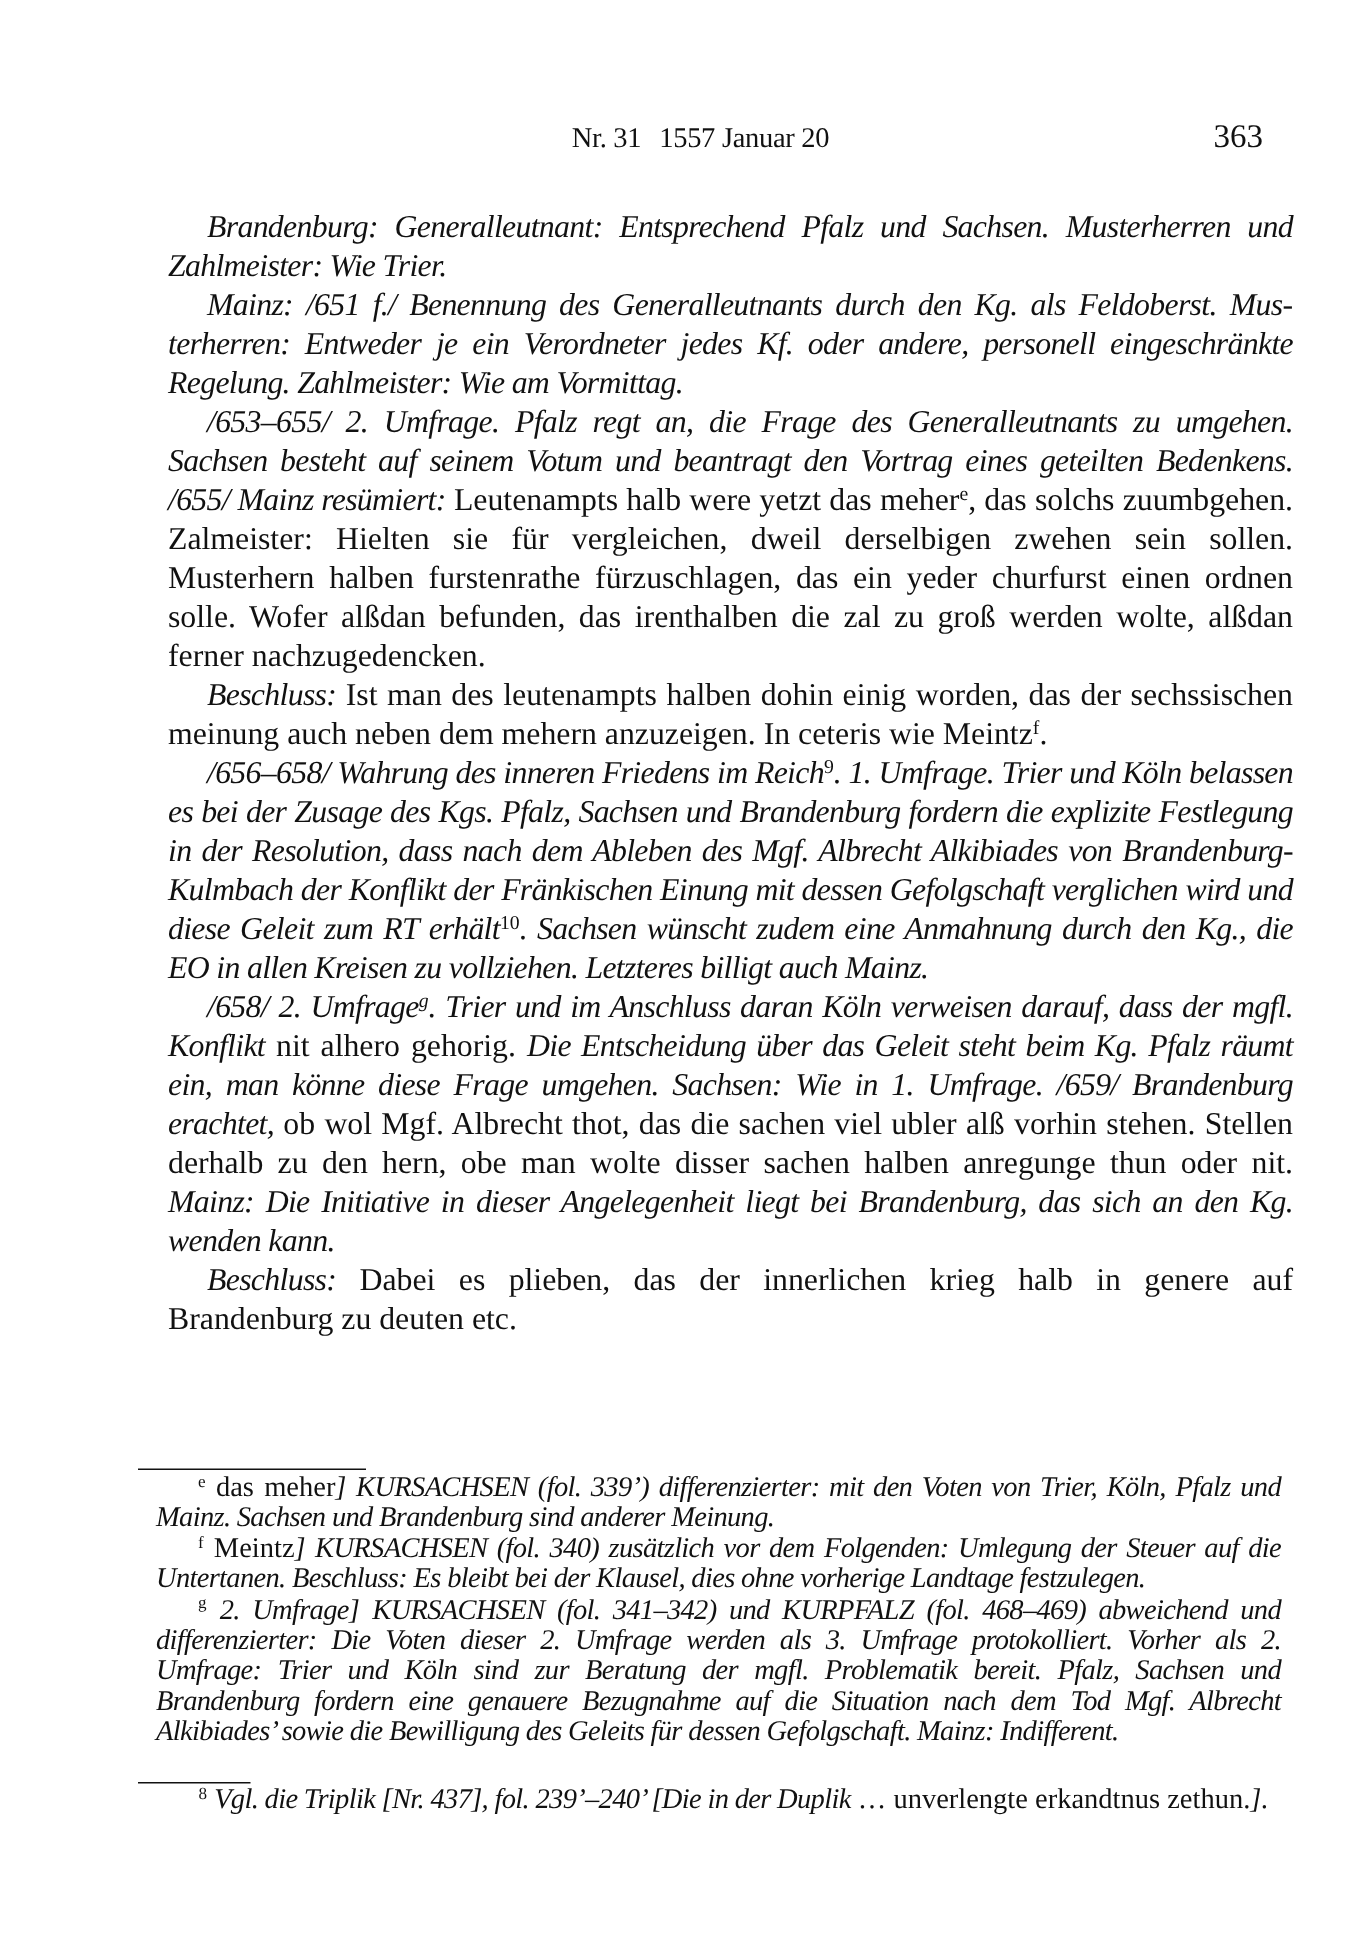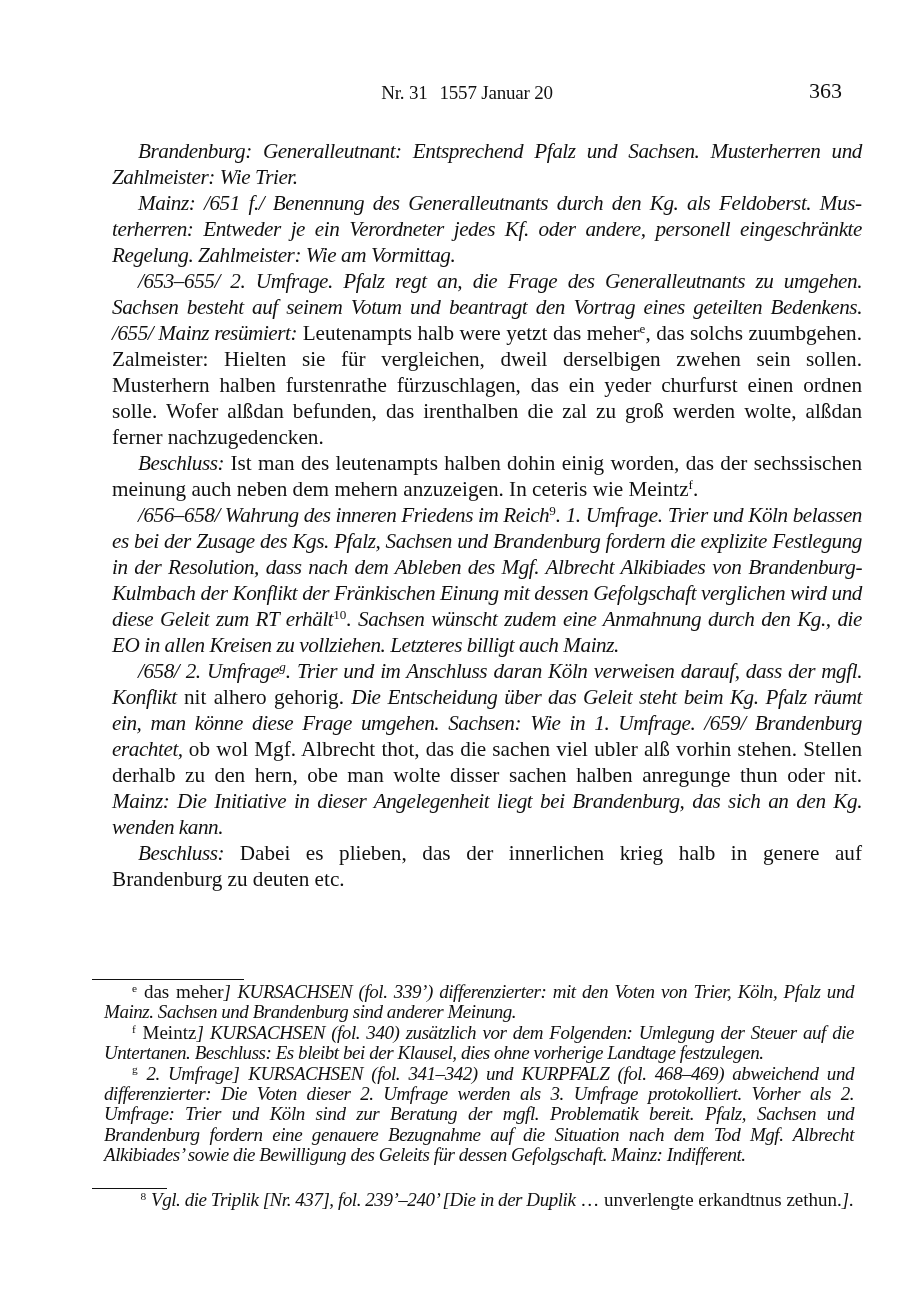--- a/index.html
+++ b/index.html
@@ -91,21 +91,21 @@
     font-size: 19px;
     line-height: 20.4px;
     text-align: justify;
   }
   .fn-block p {
     margin: 0;
     text-indent: 28px;
   }
   .fn-a { top: 982px; }
   .fn-b { top: 1190px; }
-  .fn-b p { text-indent: 20px; text-align: right; }
+  .fn-b p { text-indent: 20px; text-align: center; }
   .fn-b p.wide { text-indent: 14px; }
   .fn-mark {
     font-size: 60%;
     position: relative;
     top: -0.55em;
     line-height: 0;
     font-style: normal;
   }
 </style>
 </head>

